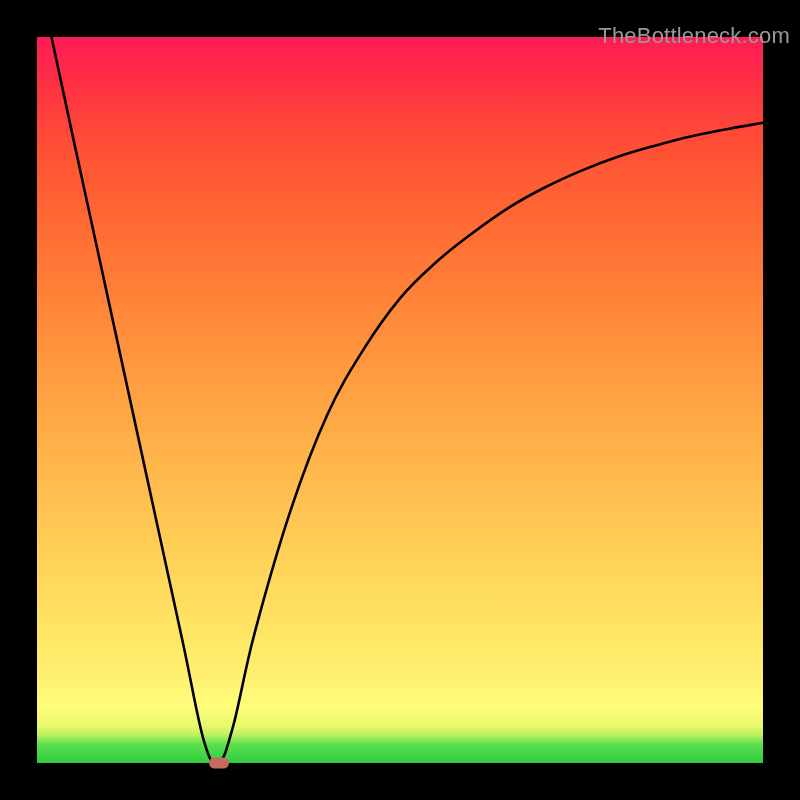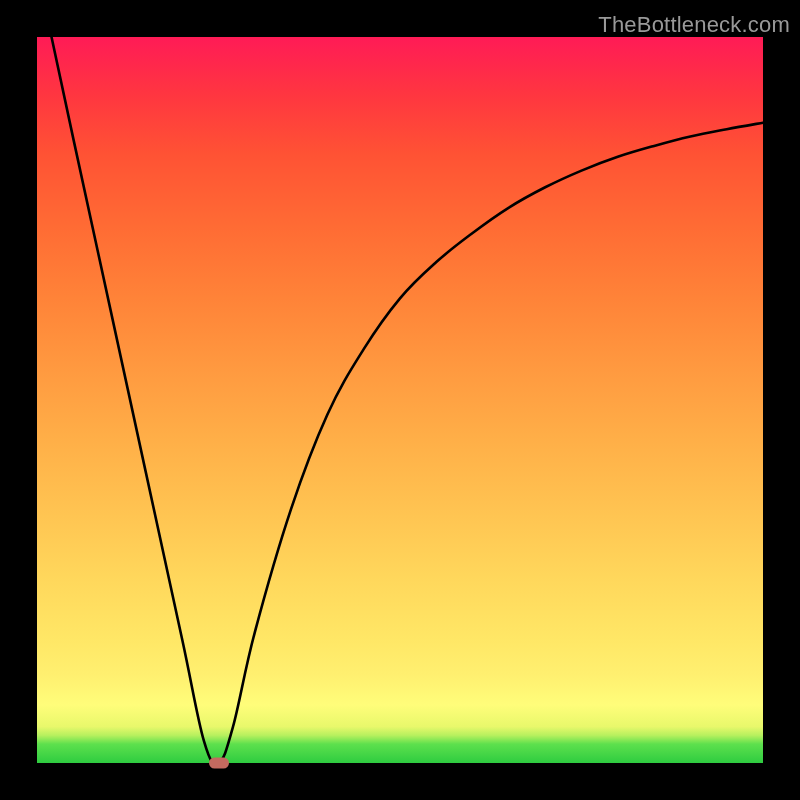--- a/index.html
+++ b/index.html
@@ -55,21 +55,21 @@
     position: absolute;
     width: 20px;
     height: 11px;
     border-radius: 6px;
     background: #c46a5f;
     bottom: 0px;
     transform: translate(-50%, 50%);
   }
   .attribution {
     position: absolute;
-    top: 12px;
+    top: 23px;
     right: 10px;
     color: #999;
     font-size: 22px;
     letter-spacing: 0.2px;
     font-weight: 400;
     user-select: none;
   }
 </style>
 </head>
 <body>

